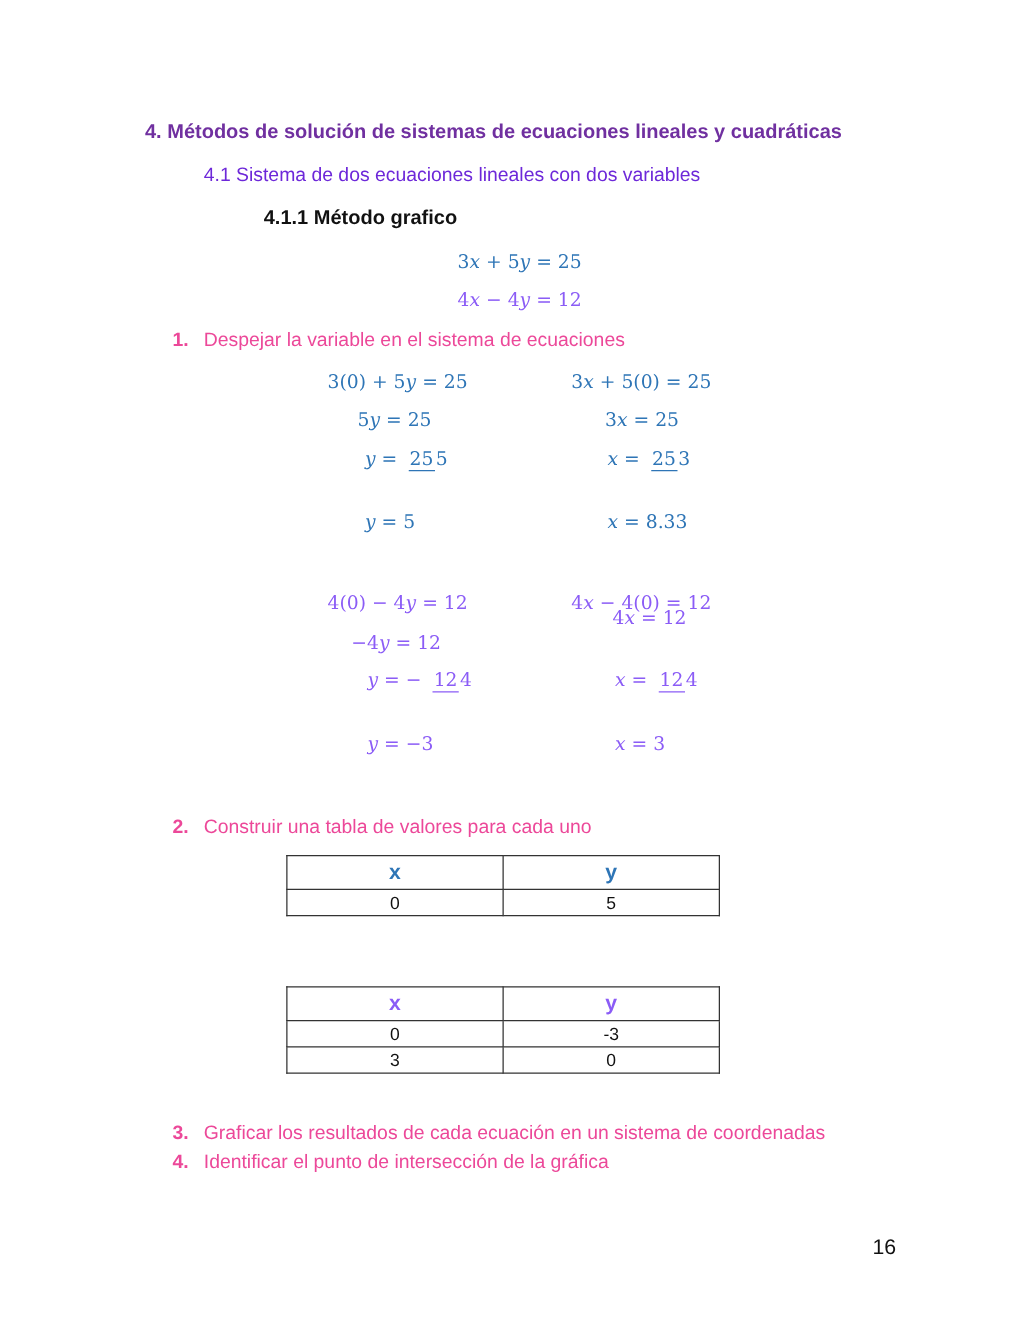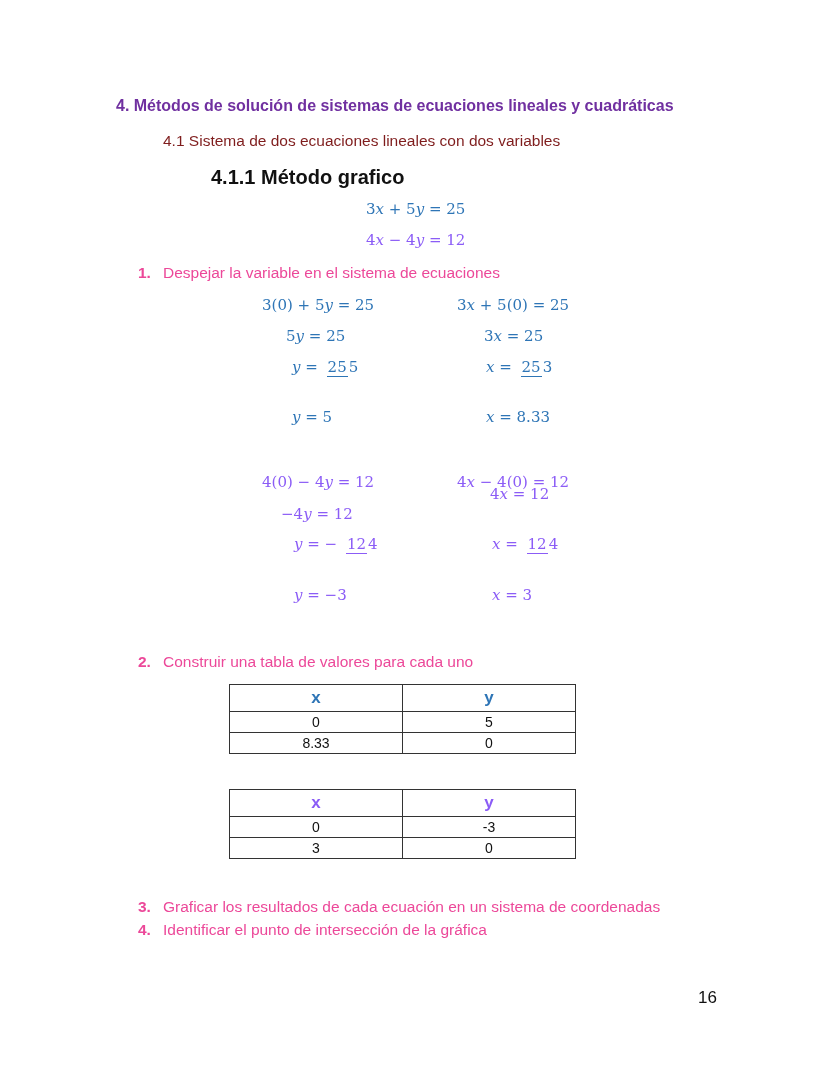--- a/index.html
+++ b/index.html
@@ -1,20 +1,20 @@
 <!DOCTYPE html>
 <html><head>
 <meta charset="utf-8">
 <style>
   html, body { margin:0; padding:0; background:#ffffff; }
   body { width:828px; height:1071px; position:relative; font-family:"Liberation Sans", "DejaVu Sans", sans-serif; color:#111; overflow:hidden; }
   .abs { position:absolute; white-space:nowrap; }
   .h1 { left:116px; top:97px; font-size:16px; font-weight:bold; color:#7030a0; }
-  .h2 { left:163px; top:132px; font-size:15.5px; color:#7f1d1d; }
-  .h3 { left:211px; top:166px; font-size:20px; font-weight:bold; color:#111; }
+  .h2 { left:163px; top:132px; font-size:15.5px; color:#6d28d9; }
+  .h3 { left:211px; top:166px; font-size:16px; font-weight:bold; color:#111; }
   .math { font-family:"DejaVu Serif", "Liberation Serif", serif; font-size:15px; }
   .math i { font-style:italic; }
   .blue { color:#2e75b6; }
   .red { color:#8b5cf6; }
   .step { left:138px; font-size:15.5px; color:#ec4899; }
   .step b { display:inline-block; width:25px; }
   .frac { display:inline-flex; flex-direction:row; vertical-align:middle; line-height:1.1; margin-left:4px; }
   .frac .num { border-bottom:1.3px solid currentColor; padding:0 1px; }
   .frac .den { padding:0 1px; }
   table.vt { position:absolute; left:229px; border-collapse:collapse; width:347px; font-size:14px; }
@@ -87,24 +87,20 @@
 <table class="vt" style="top:684px;">
   <tbody>
       <tr>
     <td class="hdr blue">x</td>
     <td class="hdr blue">y</td>
   </tr>
   <tr>
     <td>0</td>
     <td>5</td>
   </tr>
-  <tr>
-    <td>8.33</td>
-    <td>0</td>
-  </tr>
 </tbody>
   </table>
 
 <table class="vt" style="top:789px;">
   <tbody>
       <tr>
     <td class="hdr red">x</td>
     <td class="hdr red">y</td>
   </tr>
   <tr>

